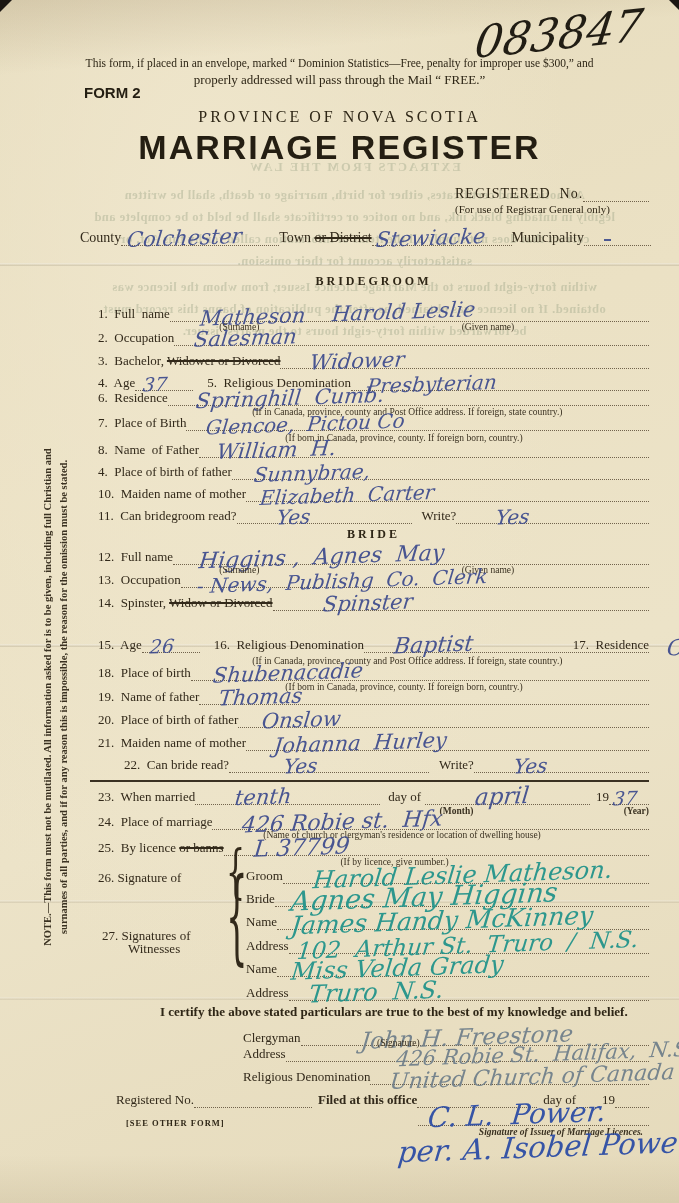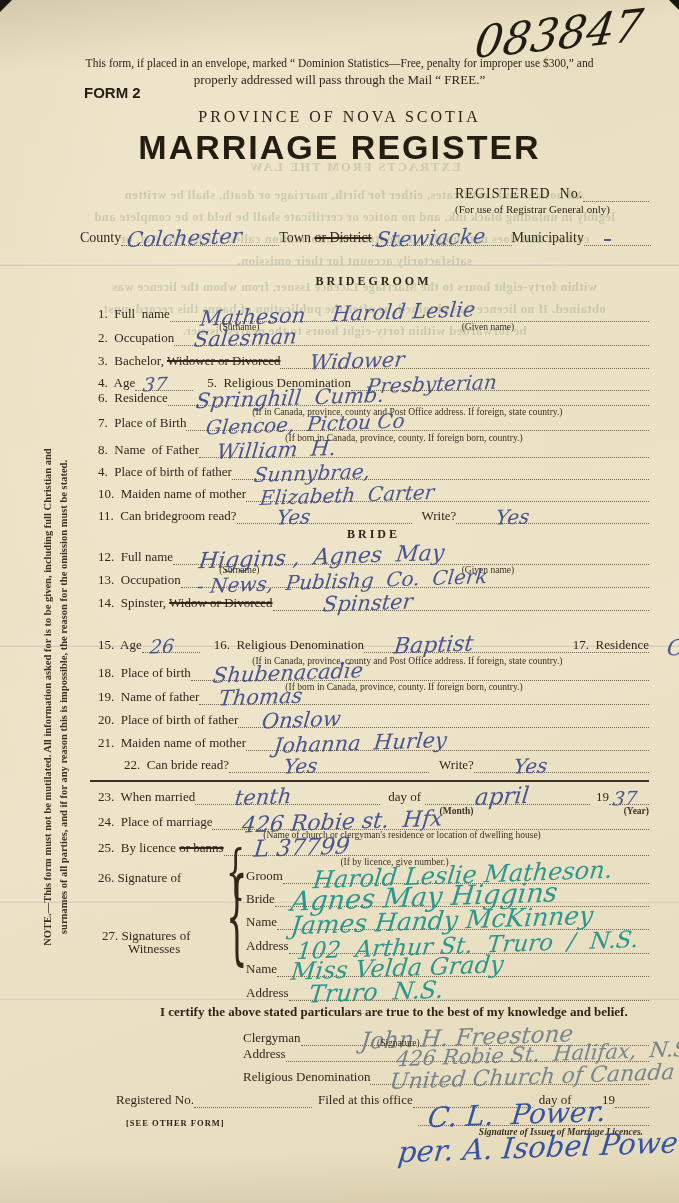--- a/index.html
+++ b/index.html
@@ -384,21 +384,21 @@
     <div class="frow" style="top:1067px;left:145px;">
       <span class="lbl">Religious Denomination</span>
       <span class="fill">
         <span class="hw ink-grey" style="left:20px;font-size:22px;">United Church of Canada</span>
       </span>
     </div>
 
     <div class="frow" style="top:1090px;left:18px;">
       <span class="lbl">Registered No.</span>
       <span class="fill" style="flex:0 0 118px;"></span>
-      <span class="lbl" style="padding-left:6px;">Filed at this office</span>
+      <span class="lbl" style="padding-left:6px;font-weight:bold;">Filed at this office</span>
       <span class="fill" style="flex:0 0 120px;"></span>
       <span class="lbl" style="padding-left:6px;">day of</span>
       <span class="fill" style="flex:1 1 auto;"></span>
       <span class="lbl" style="padding-left:6px;">19</span>
       <span class="fill" style="flex:0 0 34px;"></span>
     </div>
 
     <div class="frow" style="top:1108px;left:320px;">
       <span class="fill">
         <span class="hw ink-royal" style="left:10px;font-size:28px;">C. L.  Power.</span>

